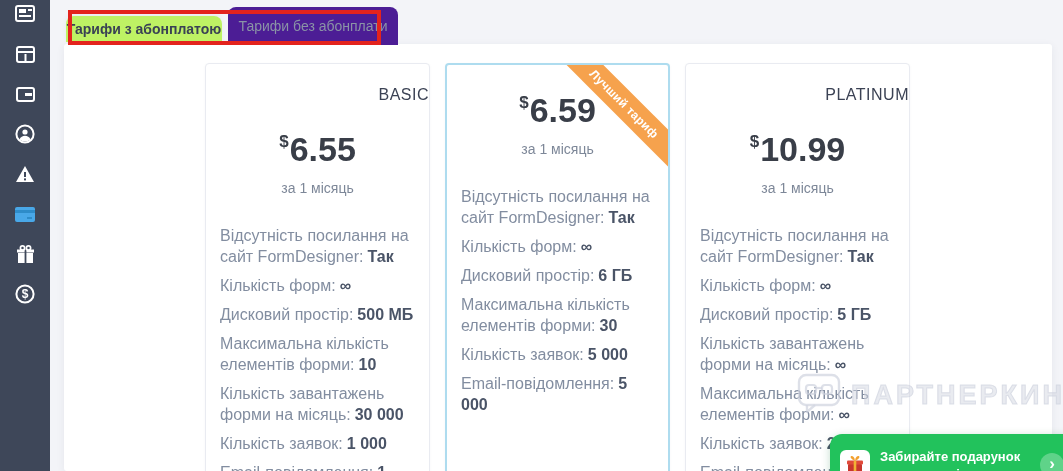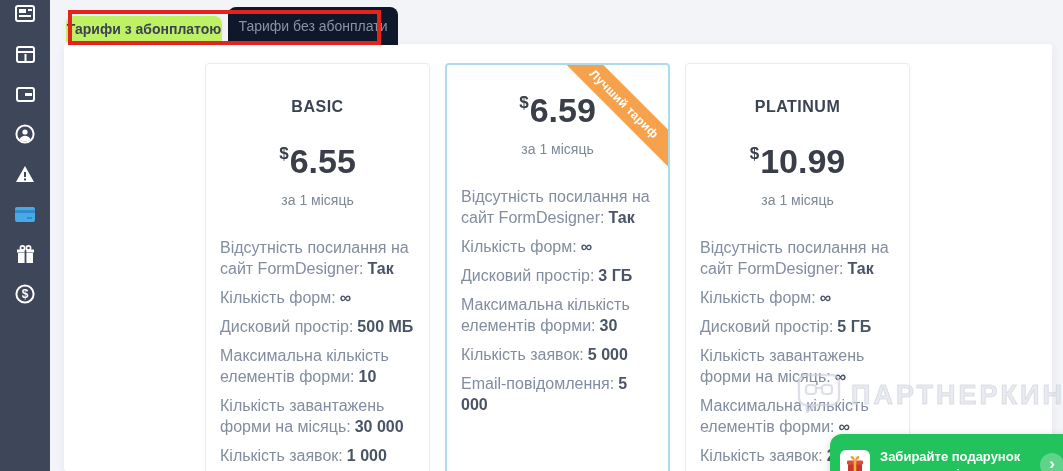--- a/index.html
+++ b/index.html
@@ -26,21 +26,21 @@
          font-size:14px; cursor:pointer; }
   .tab-active {
     left:66px; top:3px; width:156px; height:26px;
     background:#bef264; border-radius:8px 8px 0 0;
     font-weight:bold; color:#3a4254; z-index:3;
     box-shadow:0 -2px 5px rgba(40,50,80,.05);
     margin-top:13px;
   }
   .tab-inactive {
     left:228px; top:7px; width:170px; height:38px;
-    background:#0f172a; border-radius:8px 8px 0 0;
+    background:#4c1d95; border-radius:8px 8px 0 0;
     color:#8a93a6; z-index:2;
   }
   .annotation-rect {
     position:absolute; left:68px; top:10px; width:313px; height:35px;
     border:4px solid #e3231d; z-index:6; pointer-events:none;
   }
 
   
   .panel {
     position:absolute; left:64px; top:44px; width:988px; height:427px;
@@ -49,21 +49,21 @@
   }
   .cards { position:absolute; left:141px; top:19px; display:flex; gap:15px; }
   .card {
     width:225px; height:520px; background:#ffffff;
     border:1px solid #e9ebf1; border-radius:4px;
     position:relative; overflow:hidden;
     box-shadow:0 1px 3px rgba(40,50,80,.04);
   }
   .card-featured { border:2px solid #aedcef; }
 
-  .plan-title { text-align:center; margin-top:34px; font-size:16px; font-weight:bold;
+  .plan-title { text-align:right; margin-top:22px; font-size:16px; font-weight:normal;
                 letter-spacing:.5px; color:#3b4254; }
   .plan-price { text-align:center; margin-top:26px; font-size:34px; font-weight:bold; color:#393e48; }
   .plan-price .cur { font-size:17px; font-weight:bold; vertical-align:14px; margin-right:1px; }
   .plan-period { text-align:center; margin-top:11px; font-size:14px; color:#7d8798; }
 
   .features { margin-top:29px; padding:0 14px; }
   .feat { font-size:16px; line-height:21px; color:#828da0; margin-bottom:8px; }
   .feat .fl { margin-right:4px; }
   .feat .fv { font-weight:bold; color:#4a5467; }
 
@@ -215,21 +215,21 @@
 
     <section class="card card-featured">
       <div class="ribbon">Лучший тариф</div>
       <div class="plan-price">
         <span class="cur">$</span><span>6.59</span>
       </div>
       <div class="plan-period">за 1 місяць</div>
       <div class="features">
         <p class="feat"><span class="fl">Відсутність посилання на сайт FormDesigner:</span><span class="fv">Так</span></p>
         <p class="feat"><span class="fl">Кількість форм:</span><span class="fv">∞</span></p>
-        <p class="feat"><span class="fl">Дисковий простір:</span><span class="fv">3 ГБ</span></p>
+        <p class="feat"><span class="fl">Дисковий простір:</span><span class="fv">6 ГБ</span></p>
         <p class="feat"><span class="fl">Максимальна кількість елементів форми:</span><span class="fv">30</span></p>
         <p class="feat"><span class="fl">Кількість заявок:</span><span class="fv">5 000</span></p>
         <p class="feat"><span class="fl">Email-повідомлення:</span><span class="fv">5 000</span></p>
 
       </div>
     </section>
 
     <section class="card">
       <h2 class="plan-title">PLATINUM</h2>
       <div class="plan-price">

